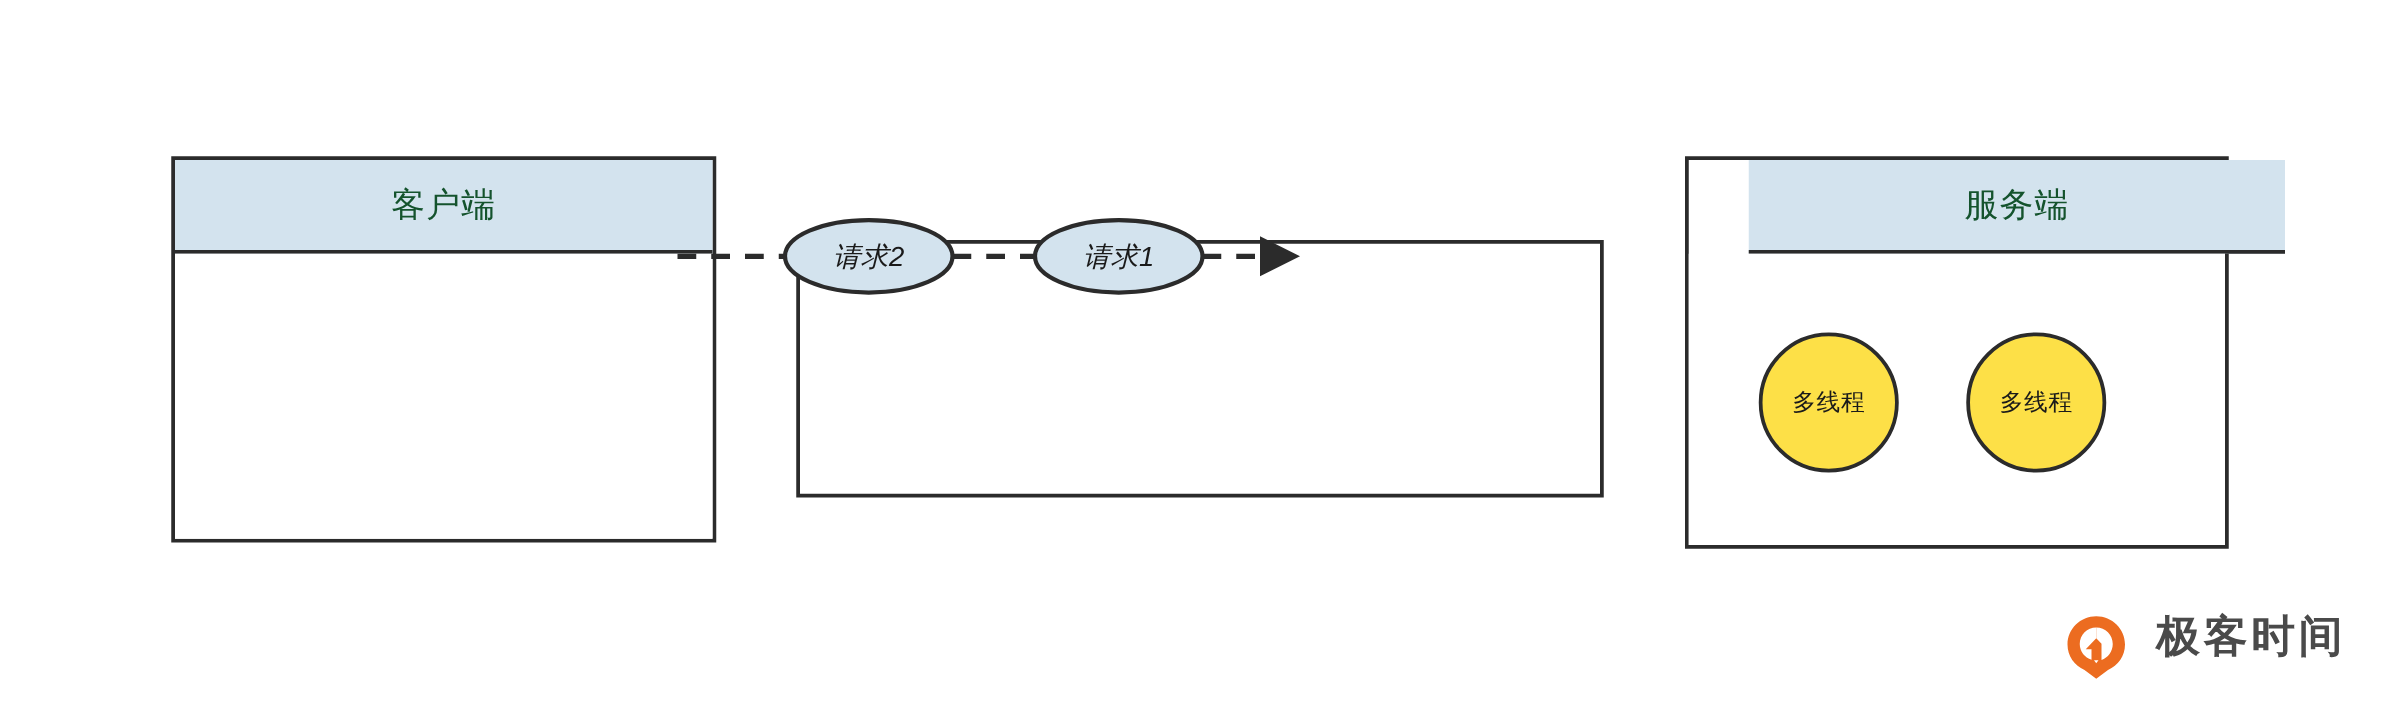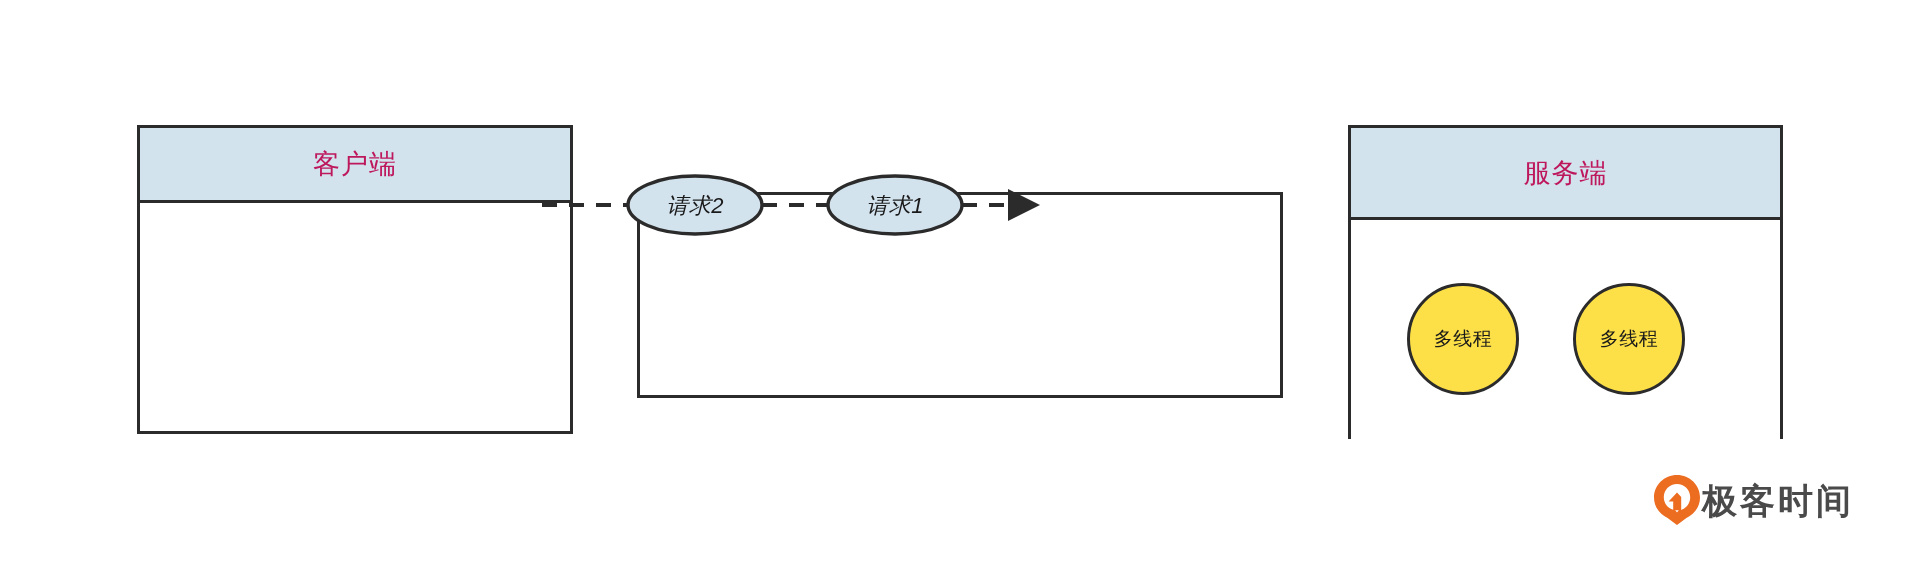--- a/index.html
+++ b/index.html
@@ -28,38 +28,38 @@
     background: #ffffff;
   }
   .panel-header {
     box-sizing: border-box;
     width: 100%;
     background: #d3e3ee;
     border-bottom: 3px solid #2b2b2b;
     display: flex;
     align-items: center;
     justify-content: center;
-    color: #be185d;
+    color: #14532d;
     font-size: 27px;
     letter-spacing: 1px;
   }
   .panel-body {
     position: relative;
     width: 100%;
     background: #ffffff;
   }
 
   
   #client-panel { left: 137px; top: 125px; width: 436px; height: 309px; }
   #client-panel .panel-header { height: 75px; }
   #client-panel .panel-body { height: 228px; }
 
   
   #server-panel { left: 1348px; top: 125px; width: 435px; height: 314px; }
-  #server-panel .panel-header { height: 92px; }
+  #server-panel .panel-header { height: 75px; margin-left: 48px; }
   #server-panel .panel-body { height: 233px; }
 
   .thread-circle {
     position: absolute;
     box-sizing: border-box;
     width: 112px;
     height: 112px;
     border-radius: 50%;
     background: #fde047;
     border: 3.5px solid #2b2b2b;
@@ -113,24 +113,24 @@
     stroke-width: 4.2;
     stroke-dasharray: 15 12;
     fill: none;
   }
   .arrow-head { fill: #2b2b2b; }
 
   
   #brand-logo {
     position: absolute;
     left: 1653px;
-    top: 474px;
+    top: 492px;
     display: flex;
-    align-items: center;
-    gap: 1px;
+    align-items: flex-start;
+    gap: 24px;
   }
   #brand-logo-text {
     font-size: 35px;
     font-weight: bold;
     color: #4a4a4a;
     letter-spacing: 3px;
     line-height: 1;
   }
   .logo-mark { display: block; }
 </style>

